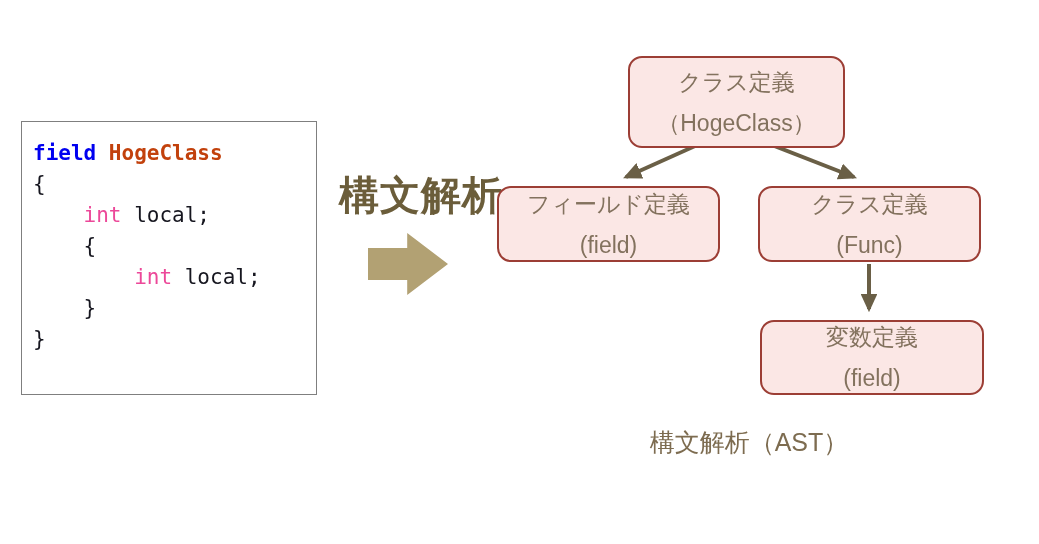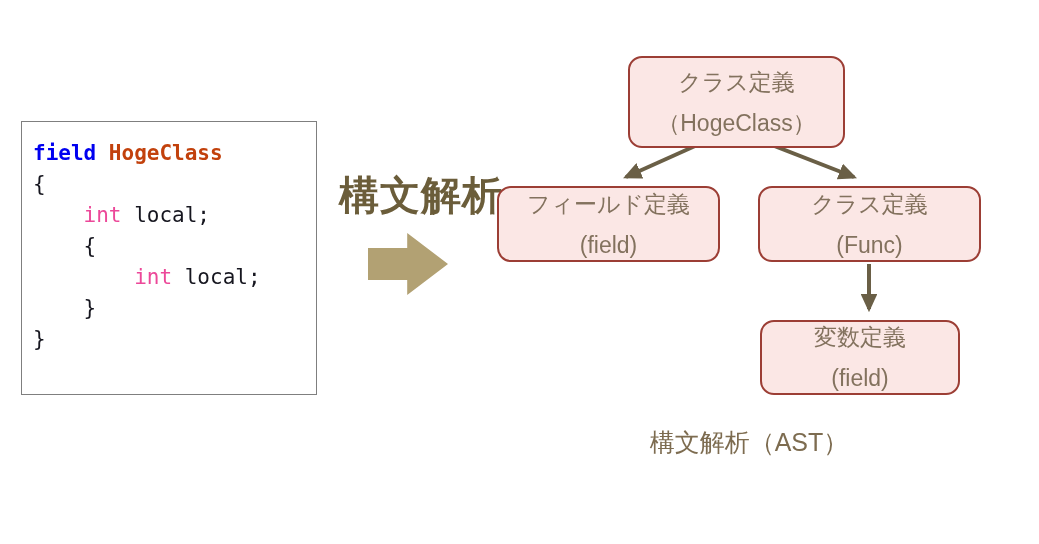--- a/index.html
+++ b/index.html
@@ -74,21 +74,21 @@
     justify-content: center;
     color: #83725e;
     text-align: center;
   }
   .tree-node .node-title    { font-size: 23px; line-height: 30px; }
   .tree-node .node-subtitle { font-size: 23px; line-height: 30px; margin-top: 11px; }
 
   #node-class  { left: 628px; top:  56px; width: 217px; height: 92px; }
   #node-field  { left: 497px; top: 186px; width: 223px; height: 76px; }
   #node-method { left: 758px; top: 186px; width: 223px; height: 76px; }
-  #node-local  { left: 760px; top: 320px; width: 200px; height: 75px; }
+  #node-local  { left: 760px; top: 320px; width: 224px; height: 75px; }
 
   
   #edges {
     position: absolute;
     left: 0;
     top: 0;
     pointer-events: none;
   }
 
   

